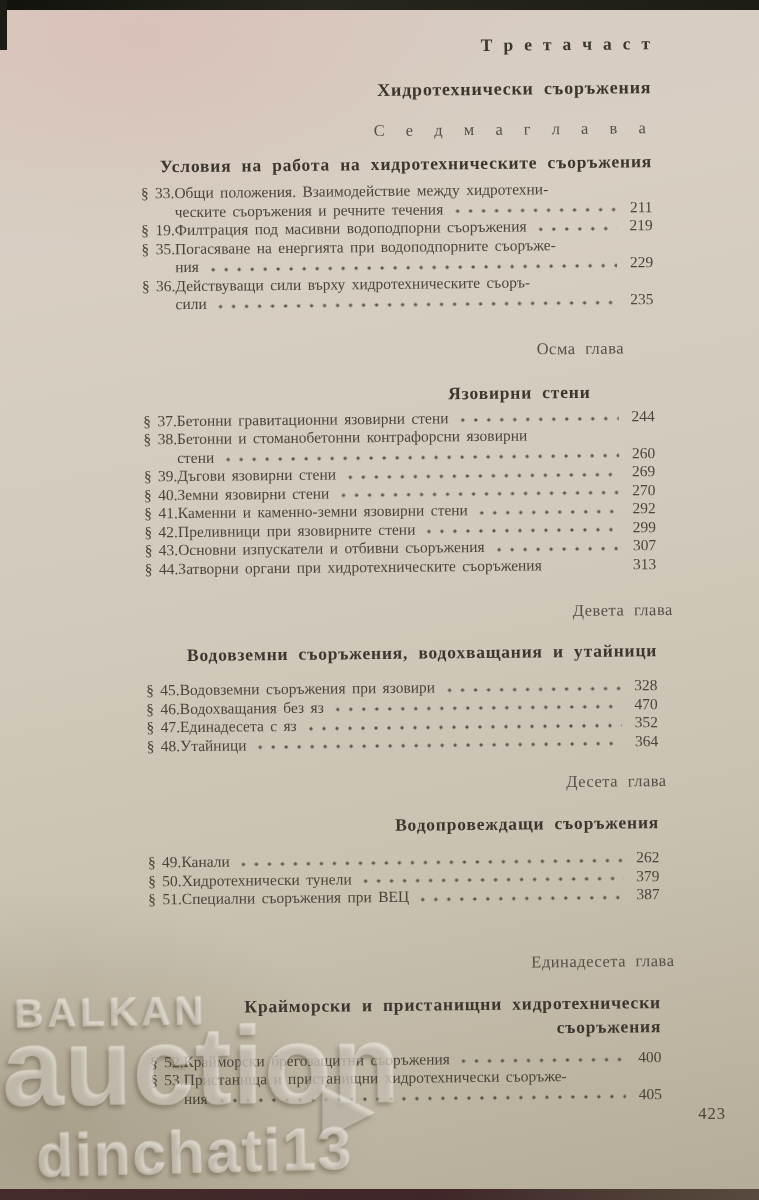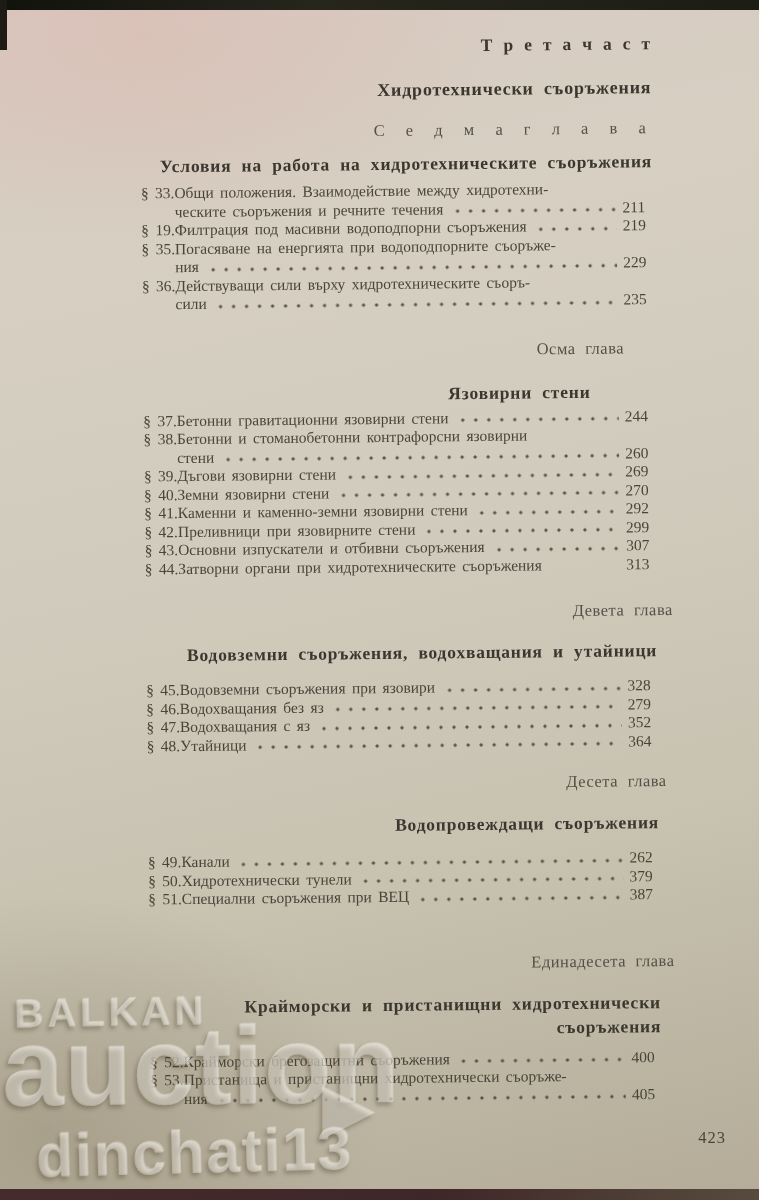--- a/index.html
+++ b/index.html
@@ -37,42 +37,42 @@
   .ch11t span { display:block; }
 
   .entries { padding-left:130px; padding-right:104px; }
   .row { display:flex; align-items:baseline; font-size:15.5px; line-height:18.5px;
          word-spacing:2.5px; }
   .row .n { flex:none; width:47px;text-align:right; }
   .row .t { flex:none; padding-right:4px; }
   .row .d { flex:1 1 auto; align-self:flex-end; height:15px; margin:0 6px 1px 4px;
             background-image:radial-gradient(circle at 6px 9px, rgba(68,64,55,0.85) 1.2px, rgba(68,64,55,0) 2px);
             background-size:13px 13px; background-repeat:repeat-x; }
-  .row .p { flex:none; min-width:30px; }
+  .row .p { flex:none; min-width:30px; text-align:right; }
   .row.full .t { flex:1 1 auto; }
   .gap { flex:1 1 auto; }
 
   .m-pt  { margin-top:20px; }
   .m-ch7 { margin-top:18px; }
   .m-t7  { margin-top:10px; }
   .m-e1  { margin-top:6px; }
   .m-ch8 { margin-top:28px; }
   .m-t8  { margin-top:20px; }
   .m-e2  { margin-top:4px; }
   .m-ch9 { margin-top:26px; }
   .m-t9  { margin-top:17px; }
   .m-e3  { margin-top:14px; }
   .m-ch10{ margin-top:20px; }
   .m-t10 { margin-top:18px; }
   .m-e4  { margin-top:14px; }
   .m-ch11{ margin-top:46px; }
   .m-t11 { margin-top:18px; }
   .m-e5  { margin-top:10px; }
 
-  .folio { position:absolute; right:60px; top:1128px; font-size:16.5px;
+  .folio { position:absolute; right:60px; top:1104px; font-size:16.5px;
            color:rgba(60,56,48,0.9); letter-spacing:1px; }
 
   .wm { position:absolute; font-family:"Liberation Sans","DejaVu Sans",sans-serif;
         font-weight:700; color:rgba(242,238,228,0.40); pointer-events:none;
         text-shadow:-2px 3px 4px rgba(80,70,50,0.40), 1px -1px 1px rgba(255,255,255,0.38); }
   .wm-balkan   { left:14px;  top:990px;  font-size:40px;  letter-spacing:4px; transform:rotate(-1deg); }
   .wm-auction  { left:2px;   top:1002px; font-size:110px; letter-spacing:1px; transform:rotate(-0.5deg); }
   .wm-play     { left:322px; top:1068px; font-size:68px;  color:rgba(238,234,224,0.34); }
   .wm-dinchati { left:36px;  top:1118px; font-size:60px;  letter-spacing:2px; transform:rotate(-1.5deg); }
 </style>
@@ -191,25 +191,25 @@
       <div class="row">
         <span class="n">§ 45.</span>
         <span class="t">Водовземни съоръжения при язовири</span>
         <span class="d"></span>
         <span class="p">328</span>
       </div>
       <div class="row">
         <span class="n">§ 46.</span>
         <span class="t">Водохващания без яз</span>
         <span class="d"></span>
-        <span class="p">279</span>
+        <span class="p">470</span>
       </div>
       <div class="row">
         <span class="n">§ 47.</span>
-        <span class="t">Водохващания с яз</span>
+        <span class="t">Единадесета с яз</span>
         <span class="d"></span>
         <span class="p">352</span>
       </div>
       <div class="row">
         <span class="n">§ 48.</span>
         <span class="t">Утайници</span>
         <span class="d"></span>
         <span class="p">364</span>
       </div>
     </div>

